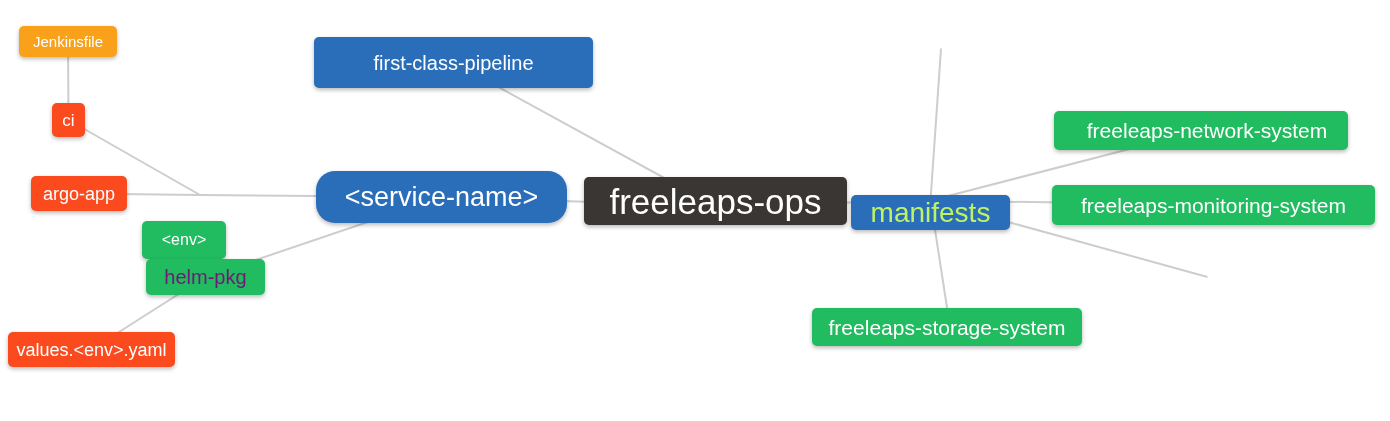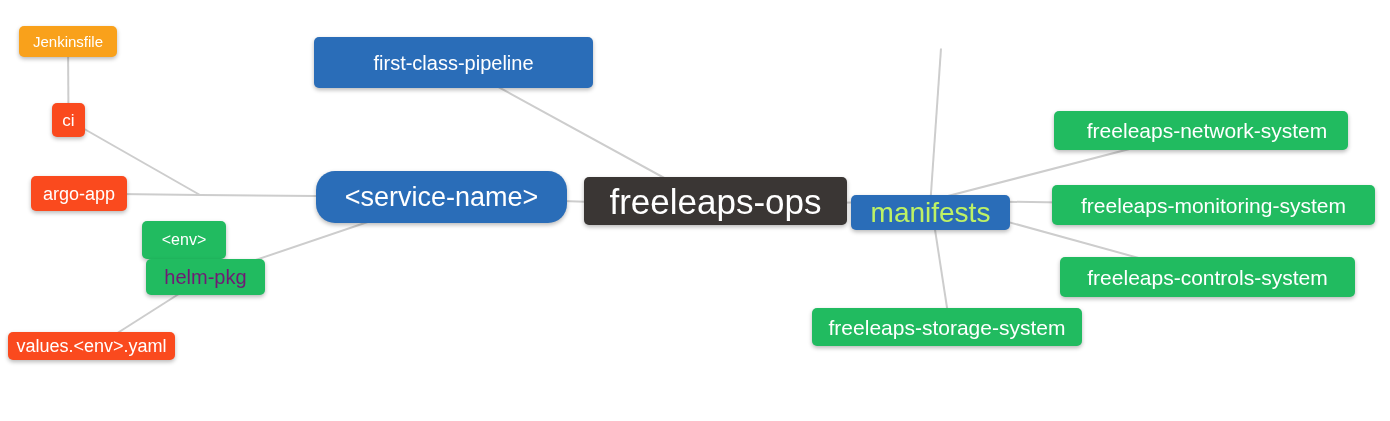--- a/index.html
+++ b/index.html
@@ -59,20 +59,19 @@
       <line x1="930.5" y1="200.5" x2="950" y2="327" stroke="#cdcdcd" stroke-width="2"></line>
     </svg>
 
 <div class="node" style="left: 19px; top: 26px; width: 98px; height: 31px; font-size: 15px; background: rgb(249, 161, 27); color: rgb(255, 255, 255);">Jenkinsfile</div>
     <div class="node" style="left: 52px; top: 103px; width: 33px; height: 34px; font-size: 17px; background: rgb(250, 74, 30); color: rgb(255, 255, 255); text-align: center;">ci</div>
     <div class="node" style="left: 31px; top: 176px; width: 96px; height: 35px; font-size: 18px; background: rgb(250, 74, 30); color: rgb(255, 255, 255);">argo-app</div>
     <div class="node" style="left: 142px; top: 176px; width: 84px; height: 38px; font-size: 16px; background: rgb(33, 187, 96); color: rgb(255, 255, 255); margin-top: 45px;">&lt;env&gt;</div>
     <div class="node" style="left: 314px; top: 37px; width: 279px; height: 51px; font-size: 20px; background: rgb(42, 109, 184); color: rgb(255, 255, 255);">first-class-pipeline</div>
     <div class="node" style="left: 316px; top: 171px; width: 251px; height: 52px; font-size: 27px; background: rgb(42, 109, 184); color: rgb(255, 255, 255); border-radius: 19px;">&lt;service-name&gt;</div>
     <div class="node" style="left: 146px; top: 259px; width: 119px; height: 36px; font-size: 20px; background: rgb(33, 187, 96); color: #701a75;">helm-pkg</div>
-    <div class="node" style="left: 8px; top: 332px; width: 167px; height: 28px; font-size: 18px; background: rgb(250, 74, 30); color: rgb(255, 255, 255);">values.&lt;env&gt;.yaml</div>
+    <div class="node" style="left: 8px; top: 332px; width: 167px; height: 35px; font-size: 18px; background: rgb(250, 74, 30); color: rgb(255, 255, 255);">values.&lt;env&gt;.yaml</div>
     <div class="node" style="left: 584px; top: 177px; width: 263px; height: 48px; font-size: 35px; background: rgb(58, 54, 52); color: rgb(255, 255, 255);">freeleaps-ops</div>
     <div class="node" style="left: 851px; top: 175px; width: 159px; height: 35px; font-size: 28px; background: rgb(42, 109, 184); color: #bef264; margin-top: 20px;">manifests</div>
     <div class="node" style="left: 1054px; top: 111px; width: 294px; height: 39px; font-size: 21px; background: rgb(33, 187, 96); color: rgb(255, 255, 255); padding-left: 12px;">freeleaps-network-system</div>
     <div class="node" style="left: 1052px; top: 185px; width: 323px; height: 40px; font-size: 21px; background: rgb(33, 187, 96); color: rgb(255, 255, 255);">freeleaps-monitoring-system</div>
-    <div class="node" style="left: 1060px; top: 257px; width: 295px; height: 40px; font-size: 21px; background: rgb(33, 187, 96); color: rgb(255, 255, 255);">freeleaps-controls-system</div>
     <div class="node" style="left: 812px; top: 308px; width: 270px; height: 38px; font-size: 21px; background: rgb(33, 187, 96); color: rgb(255, 255, 255);">freeleaps-storage-system</div>
   </div>
 
 </body></html>

